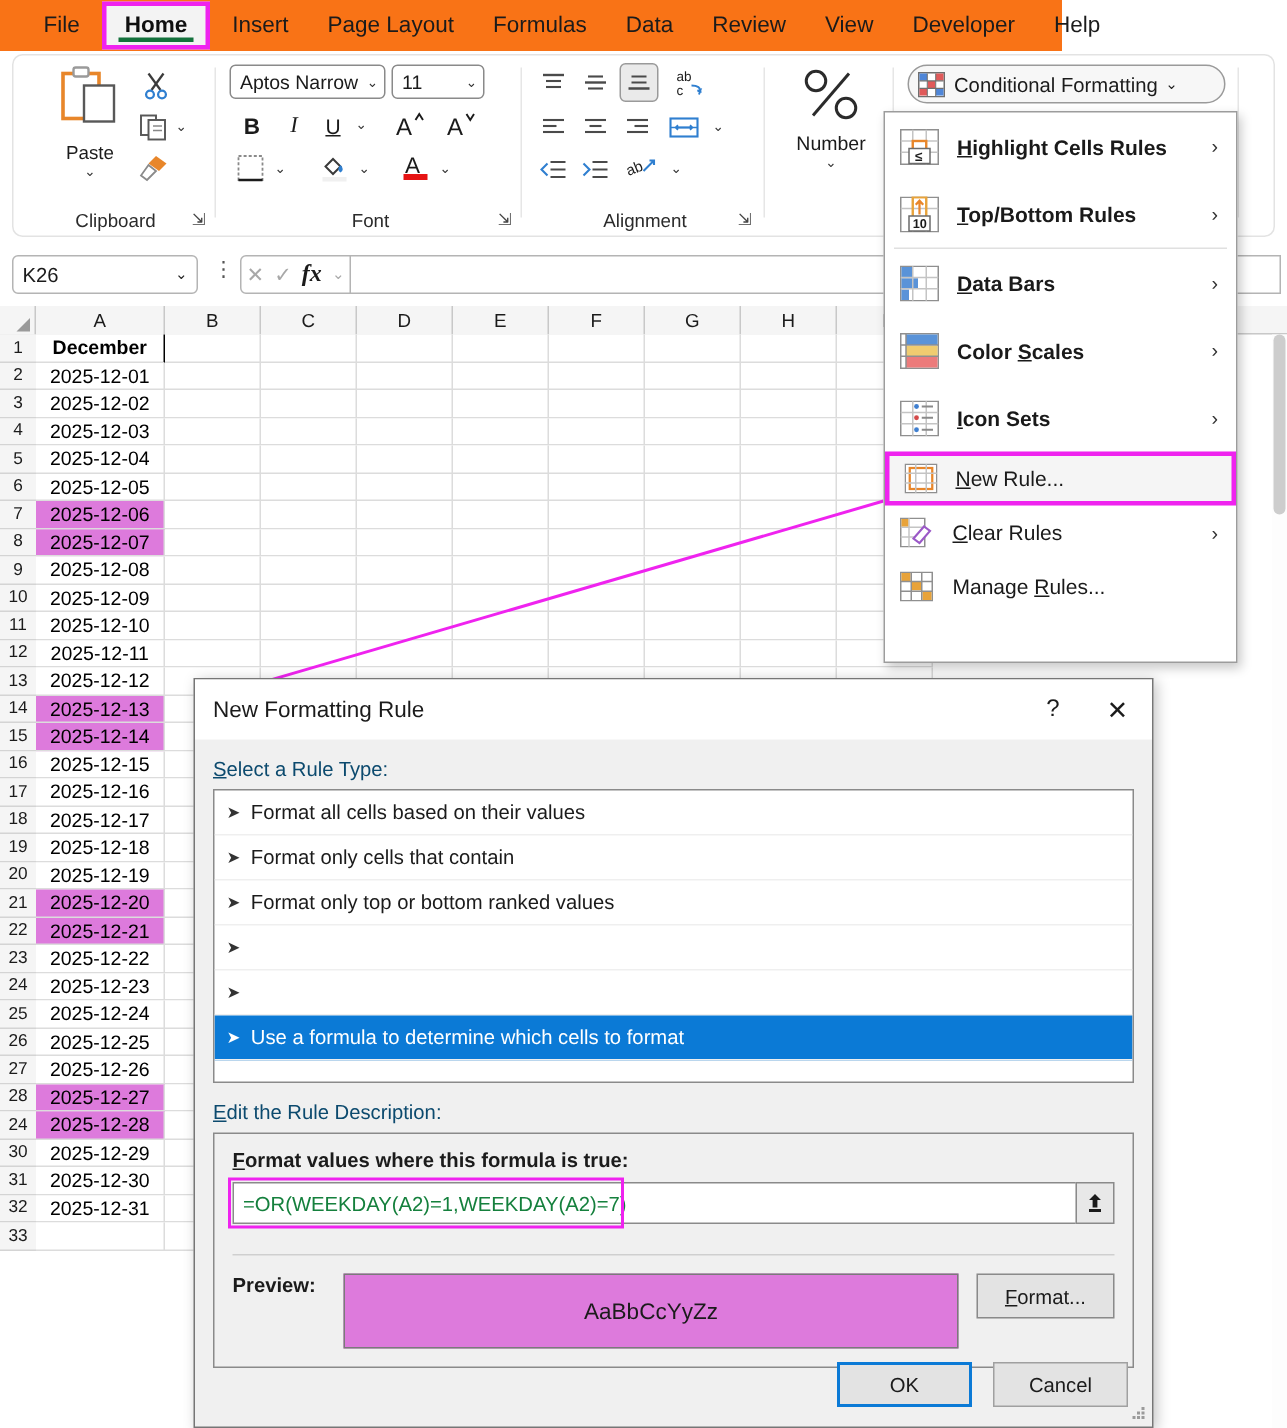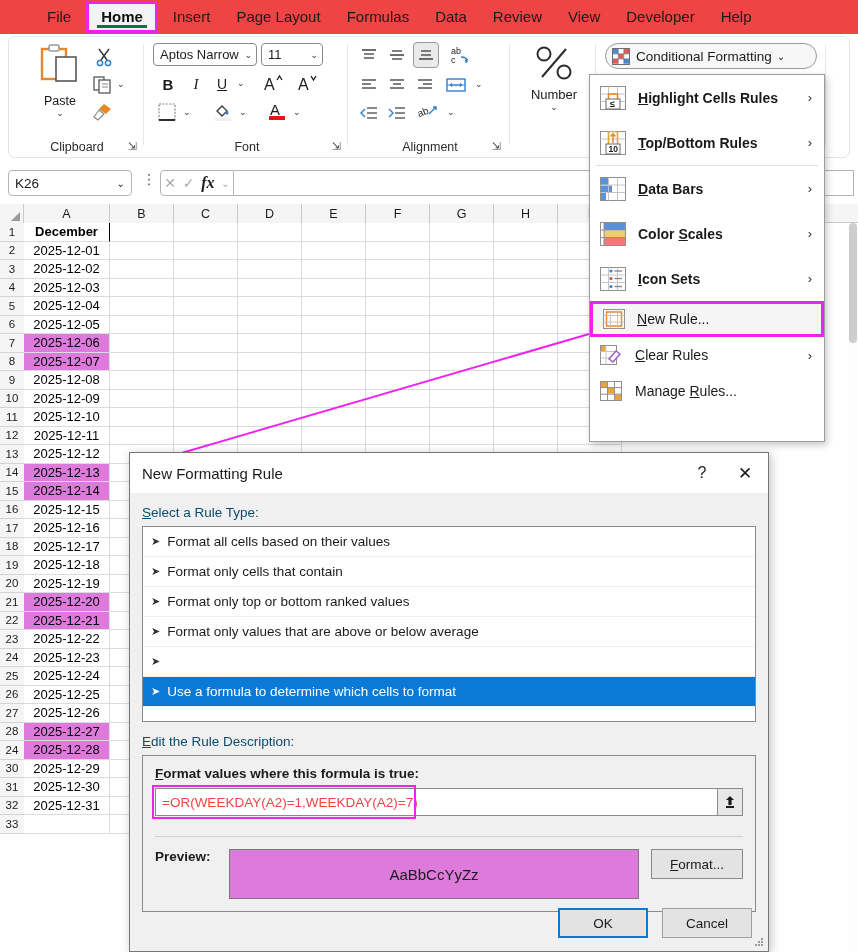--- a/index.html
+++ b/index.html
@@ -7,23 +7,23 @@
     margin: 0; padding: 0;
     width: 858px; height: 952px;
     background: #ffffff;
     font-family: "Liberation Sans", sans-serif;
     overflow: hidden;
   }
   #app { position: relative; width: 858px; height: 952px; background: #ffffff; }
 
   
   .tabbar {
-    position: absolute; left: 0; top: 0; width: 858px; height: 34px;
-    background: #ef4444;
-    display: flex; align-items: center; padding-left: 18px;
+    position: absolute; left: 0; top: 0; width: 708px; height: 34px;
+    background: #f97316;
+    display: flex; align-items: center;
   }
   .tab {
     font-size: 15px; color: #1b1b1b; padding: 4px 11px; margin: 0 2px;
     white-space: nowrap; line-height: 20px;
   }
   .tab.first { margin-left: 18px; }
   .tab.active {
     position: relative; font-weight: bold; color: #0f0f0f;
     border: 3px solid #ef23ef; padding: 3px 12px; background: #f3f3f3;
   }
@@ -186,21 +186,21 @@
   }
   .rule-item .bullet { color: #333; margin-right: 7px; font-size: 11px; }
   .rule-item.sel { background: #0b7ad6; color: #fff; }
   .rule-item.sel .bullet { color: #fff; }
   .desc-box { border: 1px solid #8a8a8a; background: #f0f0f0; padding: 10px 12px 12px 12px; }
   .desc-head { font-size: 13.5px; font-weight: bold; color: #1b1b1b; margin-bottom: 7px; }
   .formula-wrap { position: relative; height: 34px; }
   .formula-field {
     position: absolute; left: 0; top: 0; width: 568px; height: 28px;
     border: 1px solid #8a8a8a; background: #fff; display: flex; align-items: center;
-    padding-left: 6px; font-size: 13.5px; color: #ef4444;
+    padding-left: 6px; font-size: 13.5px; color: #15803d;
   }
   .formula-hl {
     position: absolute; left: -3px; top: -3px; width: 264px; height: 34px;
     border: 2px solid #ef23ef;
   }
   .collapse-btn {
     position: absolute; right: 0; top: 0; width: 26px; height: 28px;
     border: 1px solid #8a8a8a; background: #e8e8e8;
     display: flex; align-items: center; justify-content: center;
   }
@@ -989,21 +989,20 @@
           <div class="rule-item">
             <span class="bullet">➤</span>
             <span>Format only cells that contain</span>
           </div>
           <div class="rule-item">
             <span class="bullet">➤</span>
             <span>Format only top or bottom ranked values</span>
           </div>
           <div class="rule-item">
             <span class="bullet">➤</span>
-            <span>Format only values that are above or below average</span>
           </div>
           <div class="rule-item">
             <span class="bullet">➤</span>
           </div>
           <div class="rule-item sel">
             <span class="bullet">➤</span>
             <span>Use a formula to determine which cells to format</span>
           </div>
         </div>
 

